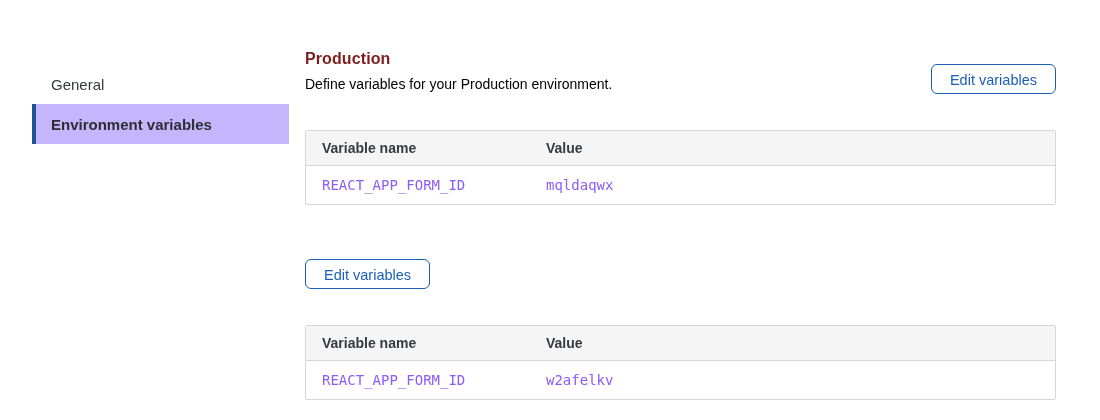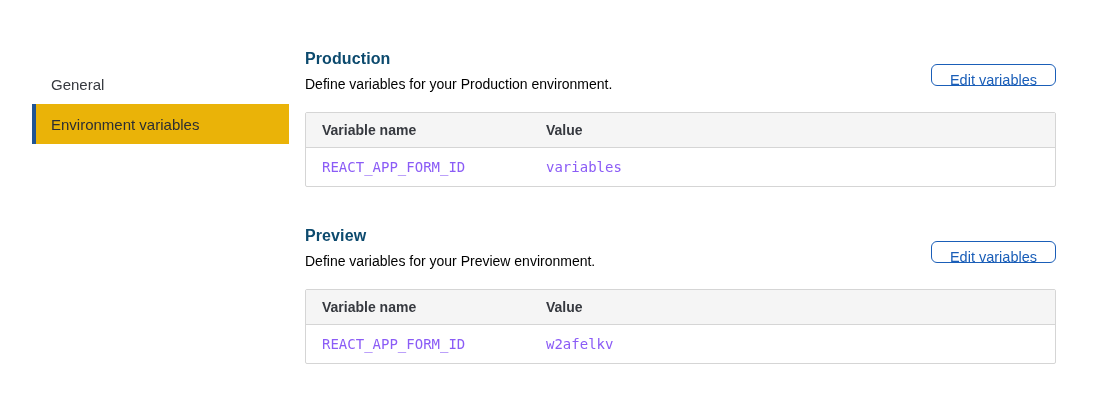--- a/index.html
+++ b/index.html
@@ -23,66 +23,66 @@
     display: flex;
     align-items: center;
     border-left: 4px solid transparent;
     padding-left: 15px;
     font-size: 15px;
     color: #36393f;
     cursor: pointer;
     user-select: none;
   }
   .nav-item.selected {
-    background: #eab308;
+    background: #c4b5fd;
     border-left-color: #205493;
-    font-weight: 400;
+    font-weight: 700;
     color: #2b2e33;
   }
 
   
   .main {
     margin-left: 16px;
     margin-top: 50px;
     width: 751px;
   }
   .section { margin-bottom: 40px; }
   .section-head {
     display: flex;
     justify-content: space-between;
     align-items: flex-start;
   }
   .section-title {
     font-size: 16px;
     font-weight: 700;
-    color: #0c4a6e;
+    color: #7f1d1d;
     letter-spacing: 0.1px;
   }
   .section-desc {
     margin-top: 8px;
     font-size: 14px;
     color: #000000;
   }
   .edit-btn {
     margin-top: 14px;
     background: #ffffff;
     border: 1.5px solid #1a5eb8;
     color: #1a5eb8;
     border-radius: 6px;
     font-family: "Liberation Sans", sans-serif;
     font-size: 14.5px;
     padding: 7px 18px;
-    height: 22px;
+    height: 30px;
     cursor: pointer;
     white-space: nowrap;
   }
 
   
   .table-wrap {
-    margin-top: 20px;
+    margin-top: 36px;
     border: 1px solid #d5d5d5;
     border-radius: 2px;
     background: #ffffff;
   }
   table { width: 100%; border-collapse: collapse; }
   thead th {
     background: #f5f5f5;
     text-align: left;
     font-size: 14px;
     font-weight: 700;
@@ -122,33 +122,29 @@
         <table>
           <thead>
             <tr>
               <th class="col-name">Variable name</th>
               <th>Value</th>
             </tr>
           </thead>
           <tbody>
             <tr>
               <td class="col-name">REACT_APP_FORM_ID</td>
-              <td>variables</td>
+              <td>mqldaqwx</td>
             </tr>
           </tbody>
         </table>
       </div>
     </section>
 
     <section class="section">
       <div class="section-head">
-        <div>
-          <h2 class="section-title">Preview</h2>
-          <p class="section-desc">Define variables for your Preview environment.</p>
-        </div>
         <button class="edit-btn">Edit variables</button>
       </div>
       <div class="table-wrap">
         <table>
           <thead>
             <tr>
               <th class="col-name">Variable name</th>
               <th>Value</th>
             </tr>
           </thead>

